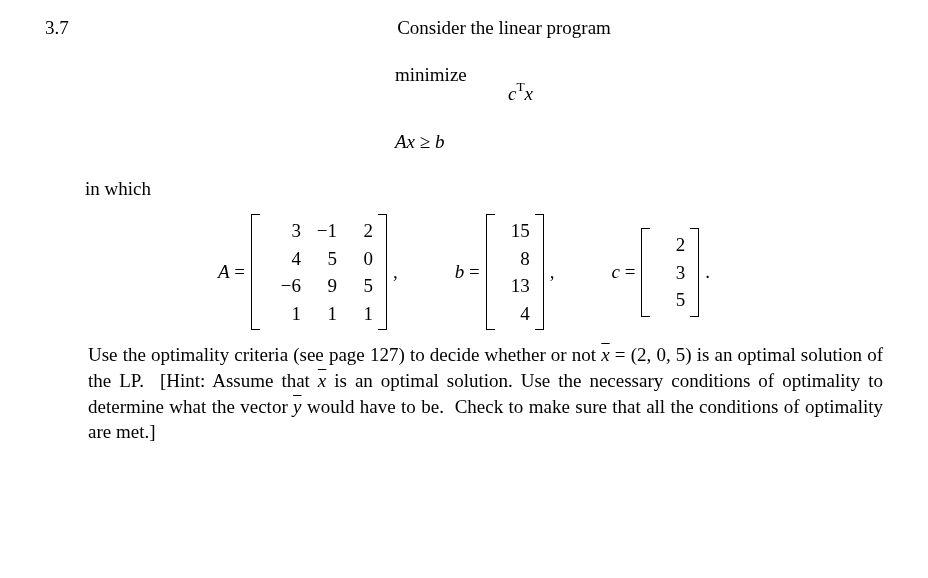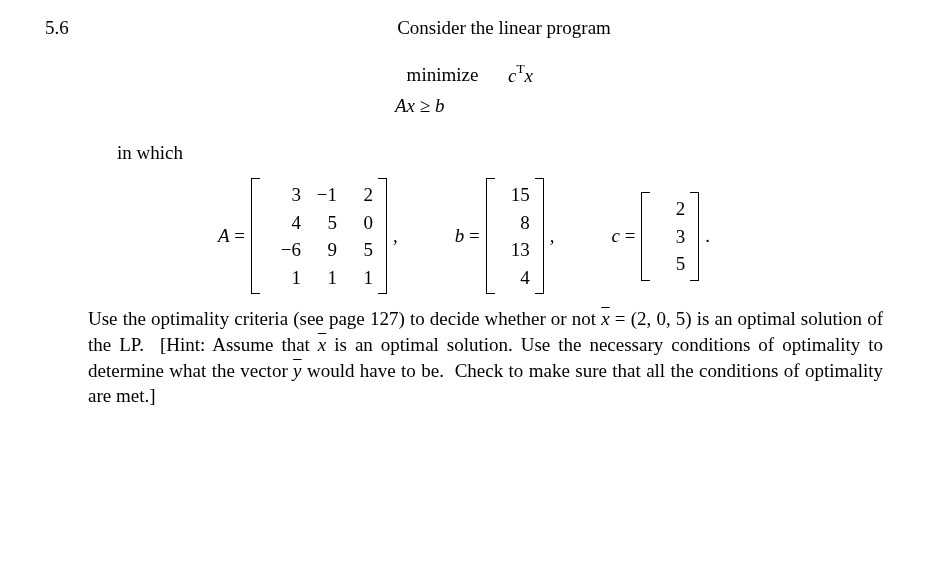--- a/index.html
+++ b/index.html
@@ -32,28 +32,29 @@
     .aligned {
       display: inline-block;
       text-align: left;
     }
     .aligned-row {
       display: flex;
       gap: 18px;
       line-height: 1.6;
     }
     .aligned-left {
-      text-align: center;
+      text-align: left;
       min-width: 95px;
     }
     .aligned-right {
       text-align: center;
+      margin-top: 18px;
     }
     .indent-block {
-      margin-left: 72px;
+      margin-left: 40px;
     }
     .matrix-row {
       display: flex;
       align-items: center;
       justify-content: center;
       gap: 6px;
       margin: 12px 0;
     }
     .matrix {
       display: inline-flex;
@@ -102,21 +103,21 @@
     }
     .bar {
       text-decoration: overline;
       font-style: italic;
     }
   </style>
 </head>
 <body>
 
 <div class="problem-header">
-  <div class="problem-number">5.6</div>
+  <div class="problem-number">3.7</div>
   <div class="problem-intro">Consider the linear program</div>
 </div>
 
 <div class="math-block">
   <div class="aligned">
     <div class="aligned-row">
       <div class="aligned-left">minimize</div>
       <div class="aligned-right"><i>c</i><span class="sup">T</span><i>x</i></div>
     </div>
     <div class="aligned-row">

